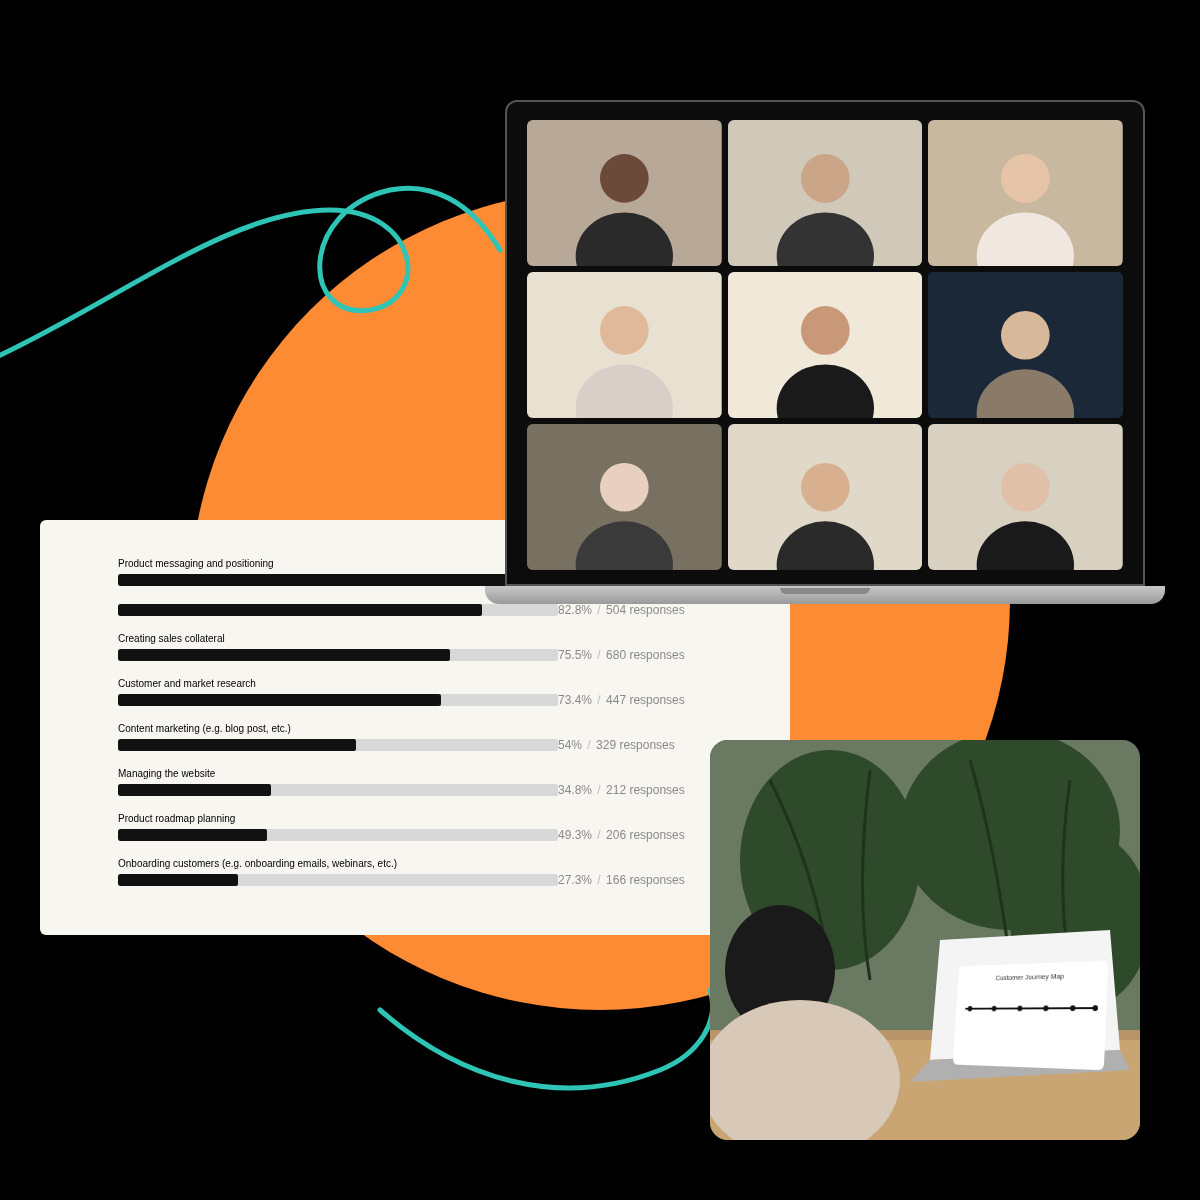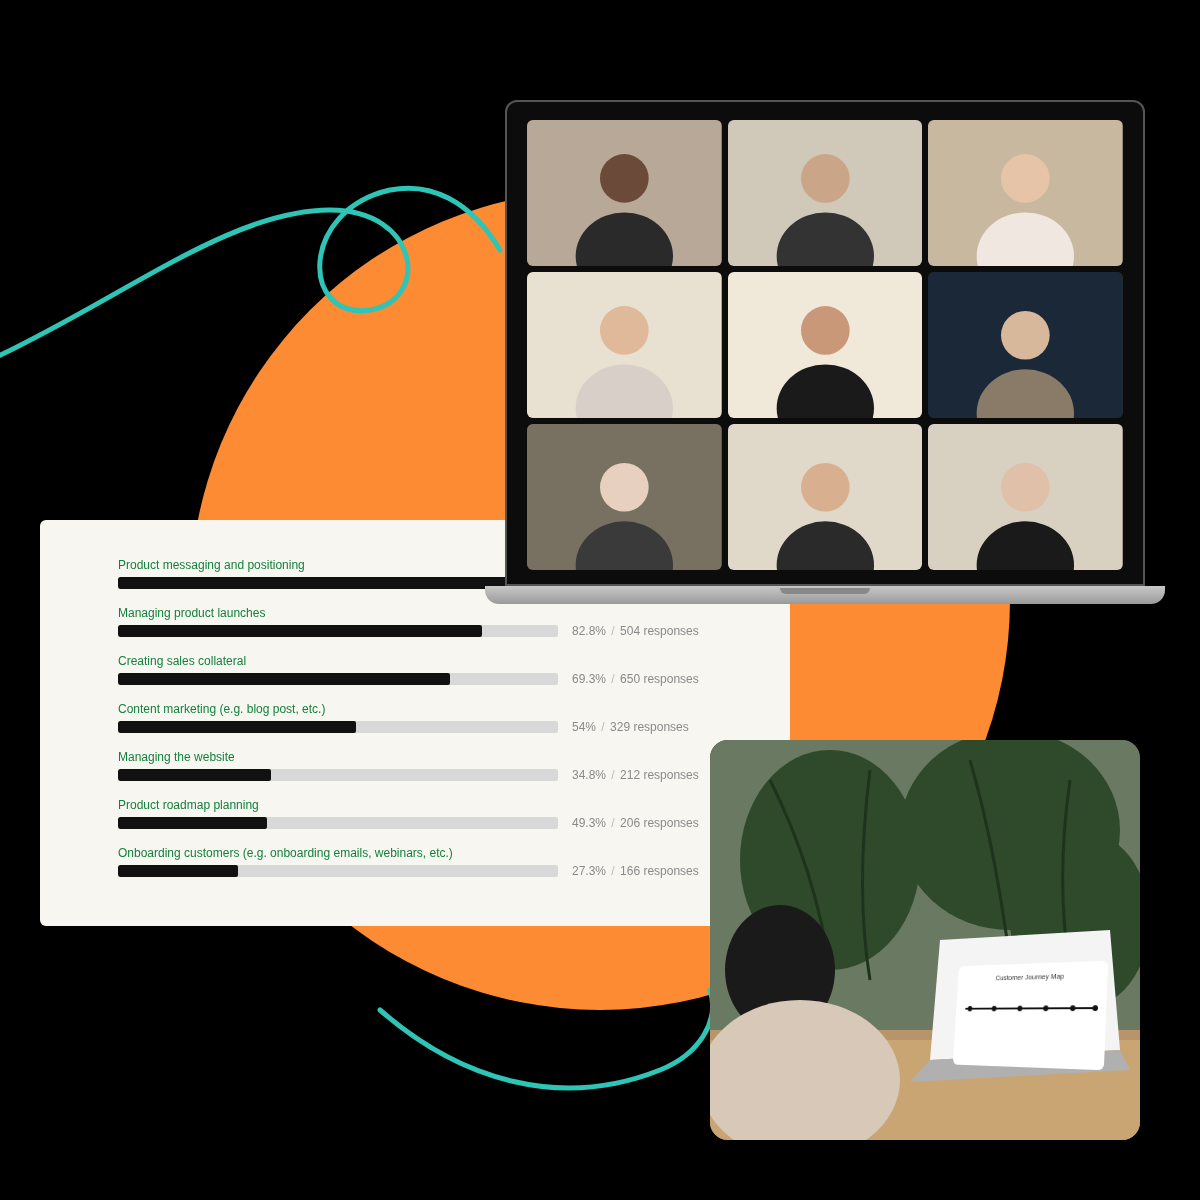--- a/index.html
+++ b/index.html
@@ -85,28 +85,27 @@
     background: #f7f6f1;
     border-radius: 6px;
     padding: 38px 32px 32px 78px;
     z-index: 4;
   }
   .row {
     margin-bottom: 16px;
   }
   .row:last-child { margin-bottom: 16px; }
   .row-label {
-    font-size: 12px;
-    color: #15803d;
+    font-size: 10px;
+    color: #000000;
     margin-bottom: 4px;
   }
   .row-body {
     display: flex;
     align-items: center;
-    gap: 14px;
   }
   .bar-track {
     flex: 0 0 440px;
     height: 12px;
     background: #d8d8d8;
     border-radius: 2px;
     overflow: hidden;
   }
   .bar-fill {
     height: 100%;
@@ -256,35 +255,43 @@
       <div class="row">
         <div class="row-label">Product messaging and positioning</div>
         <div class="row-body">
           <div class="bar-track">
             <div class="bar-fill" style="width: 91.5%;"></div>
           </div>
           <div class="row-stats"><span class="pct">91.5%</span><span class="sep"> / </span><span>557 responses</span></div>
         </div>
       </div>
       <div class="row">
-        <div class="row-label">Managing product launches</div>
         <div class="row-body">
           <div class="bar-track">
             <div class="bar-fill" style="width: 82.8%;"></div>
           </div>
           <div class="row-stats"><span class="pct">82.8%</span><span class="sep"> / </span><span>504 responses</span></div>
         </div>
       </div>
       <div class="row">
         <div class="row-label">Creating sales collateral</div>
         <div class="row-body">
           <div class="bar-track">
             <div class="bar-fill" style="width: 75.5%;"></div>
           </div>
-          <div class="row-stats"><span class="pct">69.3%</span><span class="sep"> / </span><span>650 responses</span></div>
+          <div class="row-stats"><span class="pct">75.5%</span><span class="sep"> / </span><span>680 responses</span></div>
+        </div>
+      </div>
+      <div class="row">
+        <div class="row-label">Customer and market research</div>
+        <div class="row-body">
+          <div class="bar-track">
+            <div class="bar-fill" style="width: 73.4%;"></div>
+          </div>
+          <div class="row-stats"><span class="pct">73.4%</span><span class="sep"> / </span><span>447 responses</span></div>
         </div>
       </div>
       <div class="row">
         <div class="row-label">Content marketing (e.g. blog post, etc.)</div>
         <div class="row-body">
           <div class="bar-track">
             <div class="bar-fill" style="width: 54%;"></div>
           </div>
           <div class="row-stats"><span class="pct">54%</span><span class="sep"> / </span><span>329 responses</span></div>
         </div>

